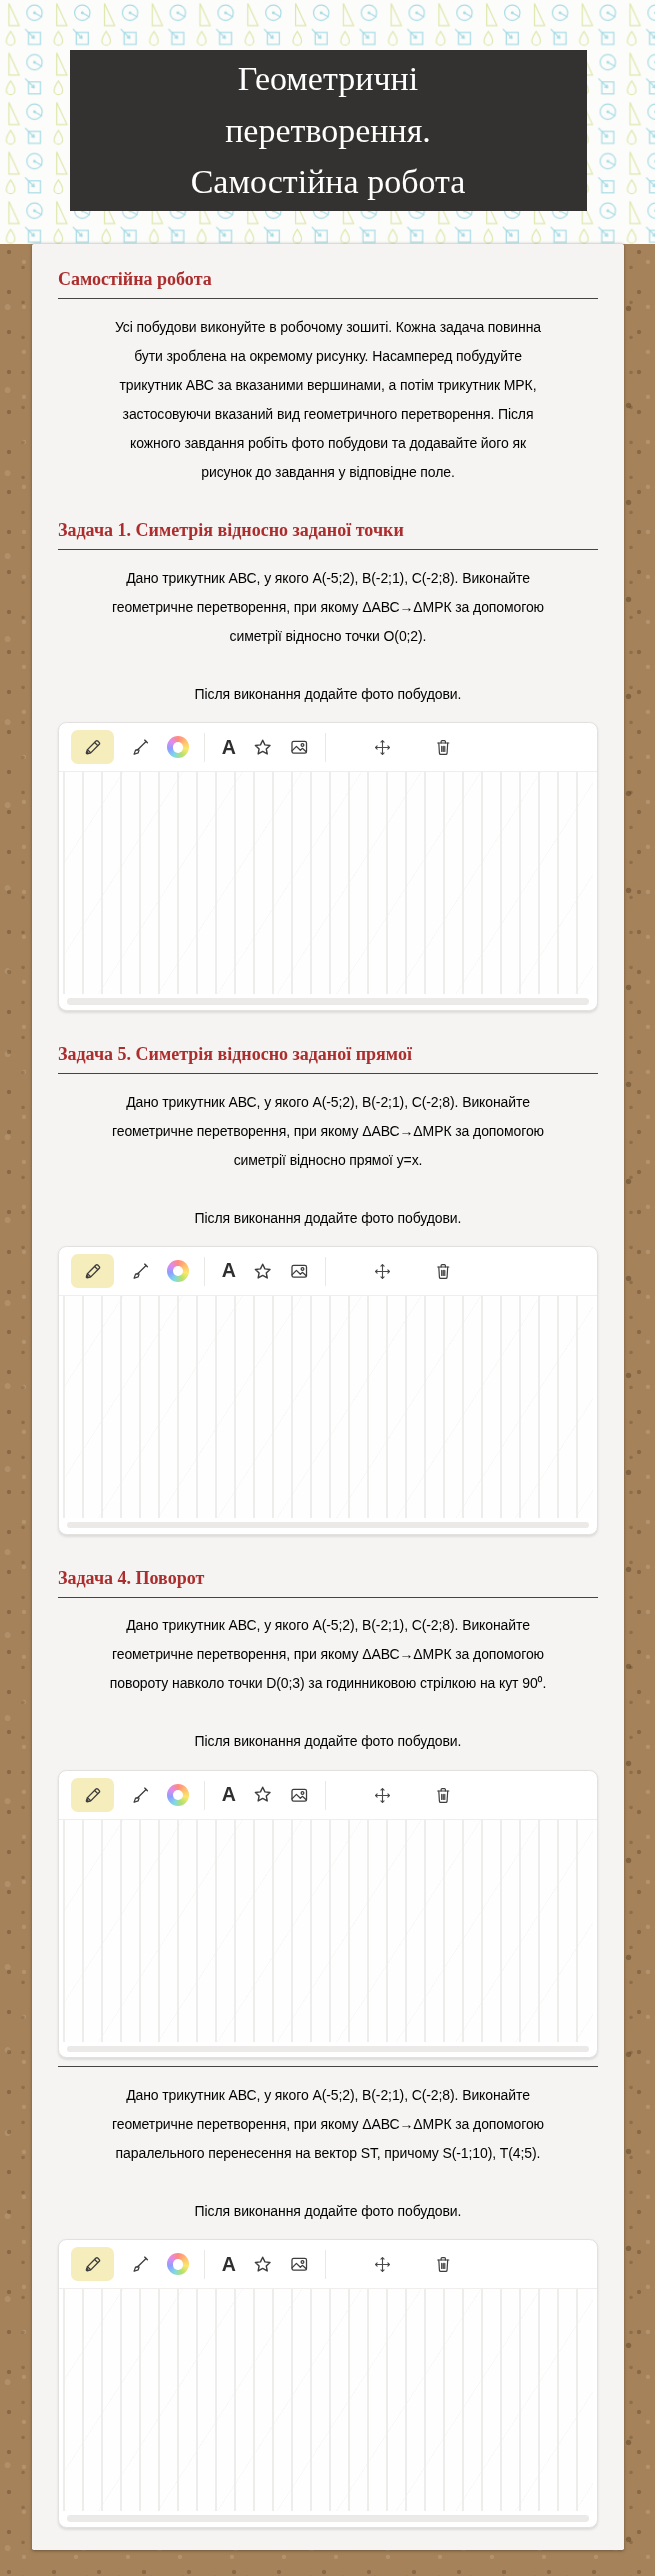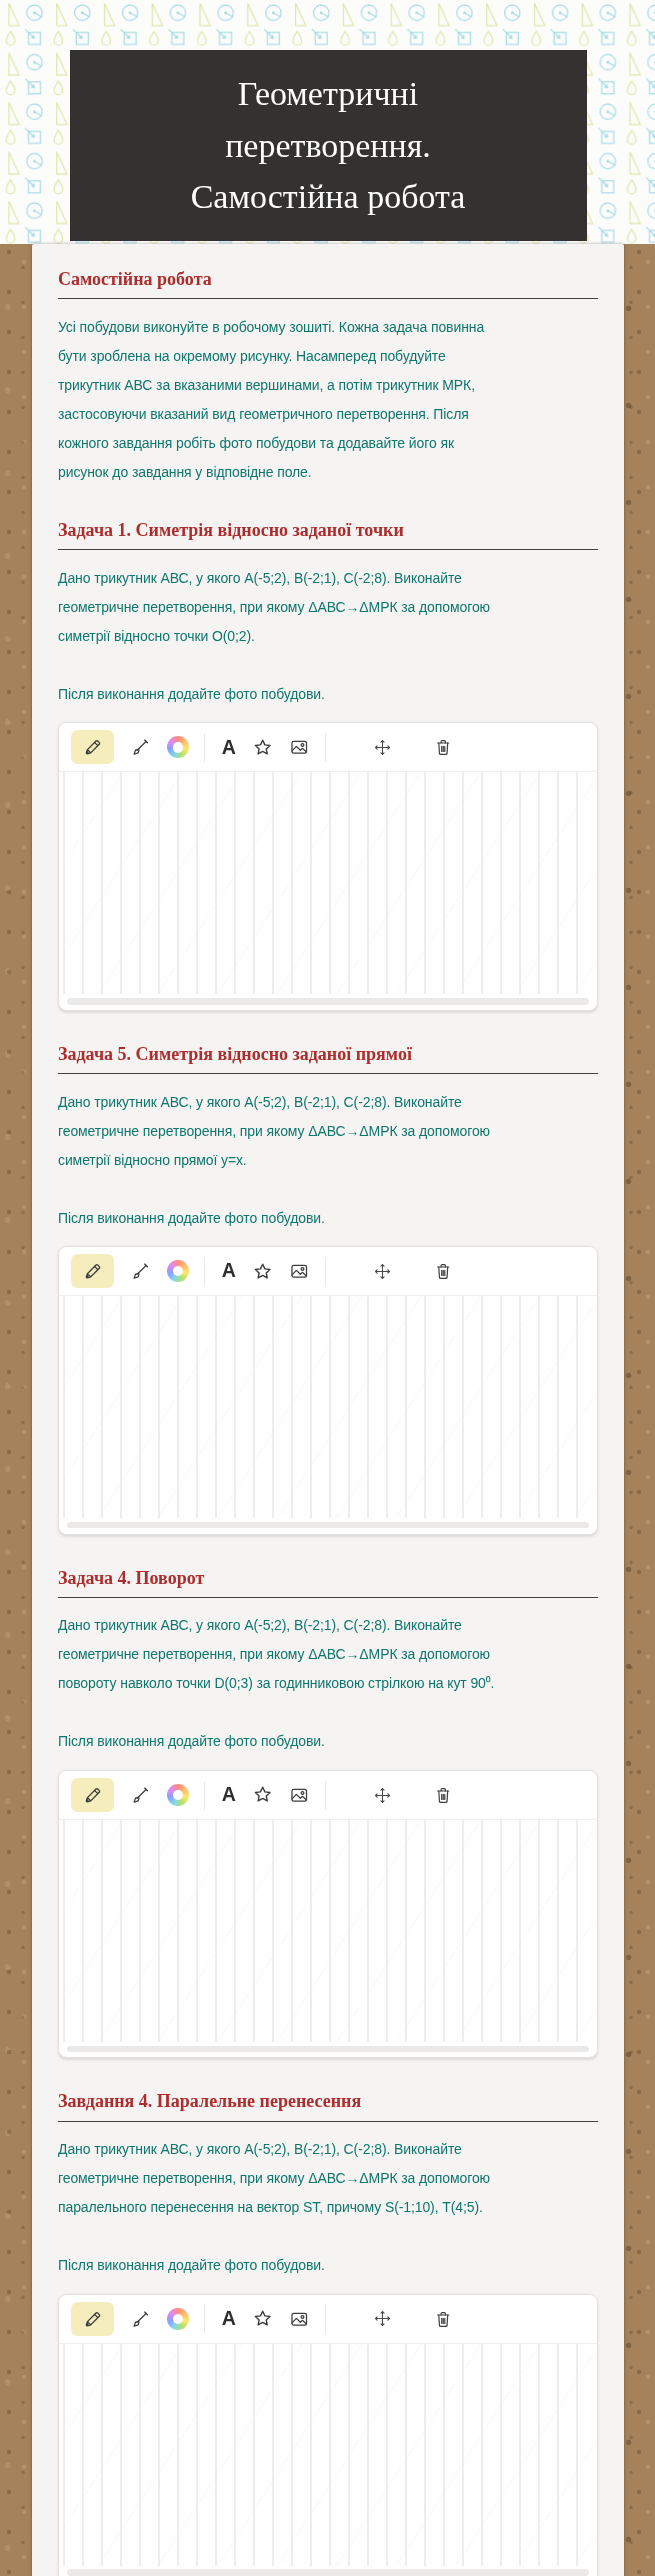--- a/index.html
+++ b/index.html
@@ -12,40 +12,40 @@
       radial-gradient(circle at 72% 64%, rgba(62,38,16,.22) 0 1.3px, transparent 2.2px),
       radial-gradient(circle at 46% 82%, rgba(255,236,205,.16) 0 1.7px, transparent 2.6px),
       radial-gradient(circle at 82% 18%, rgba(45,26,8,.30) 0 2.2px, transparent 3.2px),
       radial-gradient(circle at 10% 70%, rgba(255,240,214,.12) 0 2.6px, transparent 3.4px);
     background-size:45px 40px,32px 35px,52px 45px,108px 97px,76px 83px;
   }
   
   .banner{position:relative;width:656px;height:244px;background:#fcfcfa;overflow:hidden;}
   .banner svg.pattern{position:absolute;inset:0;display:block;}
   .title-box{
-    position:relative;width:483px;margin:50px auto 0;padding:18px 17px;
+    position:relative;width:483px;margin:50px auto 0;padding:3px 17px;
     background:#333230;color:#fff;text-align:center;
     font-family:"Liberation Serif",serif;font-size:34px;line-height:1.52;
     white-space:pre-line;
   }
   
   .card{
     position:relative;width:540px;margin:0 auto;background:#f5f4f2;
     padding:24px 26px 22px;border-radius:1.7px;
     box-shadow:0 0.9px 3.4px rgba(0,0,0,.35);
   }
   .sec-heading{
     font-family:"Liberation Serif",serif;font-weight:bold;
     font-size:18px;line-height:1.25;color:#ac2d2d;margin:0;
   }
   .task .sec-heading{margin-top:32px;}
   .rule{border:none;border-top:0.9px solid #454443;margin:7.7px 0 0;}
   .body-text{
-    margin:13.7px 0 0;font-size:14px;line-height:29px;color:#0f766e;
-    letter-spacing:-0.1px;white-space:pre-line;
+    margin:13.7px 0 0;font-size:14px;line-height:29px;color:#000000;
+    letter-spacing:-0.1px;white-space:pre-line;text-align:center;
   }
   .note-text{margin:29px 0 0;}
   
   .widget{
     margin-top:13.7px;background:#fff;border:0.9px solid #e2e1df;border-radius:8.5px;
     box-shadow:0 1.7px 2.6px rgba(0,0,0,.10);overflow:hidden;
   }
   .toolbar{height:48px;display:flex;align-items:center;padding:0 12px;border-bottom:0.9px solid #efeeec;}
   .tool-btn{display:flex;align-items:center;justify-content:center;background:none;border:none;padding:0;cursor:pointer;}
   .tool-btn.active{width:43px;height:34px;background:#f6edbd;border-radius:6.8px;}
@@ -339,21 +339,20 @@
               </svg>
             </span>
           </button>
       </div>
       <div class="pad-canvas"></div>
       <div class="pad-scrollbar"></div>
     </div>
   </section>
 
   <section class="task">
-    <h2 class="sec-heading">Завдання 4. Паралельне перенесення</h2>
     <hr class="rule">
     <p class="body-text">Дано трикутник АВС, у якого А(-5;2), В(-2;1), С(-2;8). Виконайте
 геометричне перетворення, при якому ΔАВС→ΔМРК за допомогою
 паралельного перенесення на вектор ST, причому S(-1;10), Т(4;5).</p>
     <p class="body-text note-text">Після виконання додайте фото побудови.</p>
     <div class="widget">
       <div class="toolbar">
         <button class="tool-btn active">
             <span>
               <svg class="icon" width="20.5" height="20.5" viewBox="0 0 24 24" fill="none" stroke="#3d3d3d" stroke-width="1.6" stroke-linecap="round" stroke-linejoin="round">

